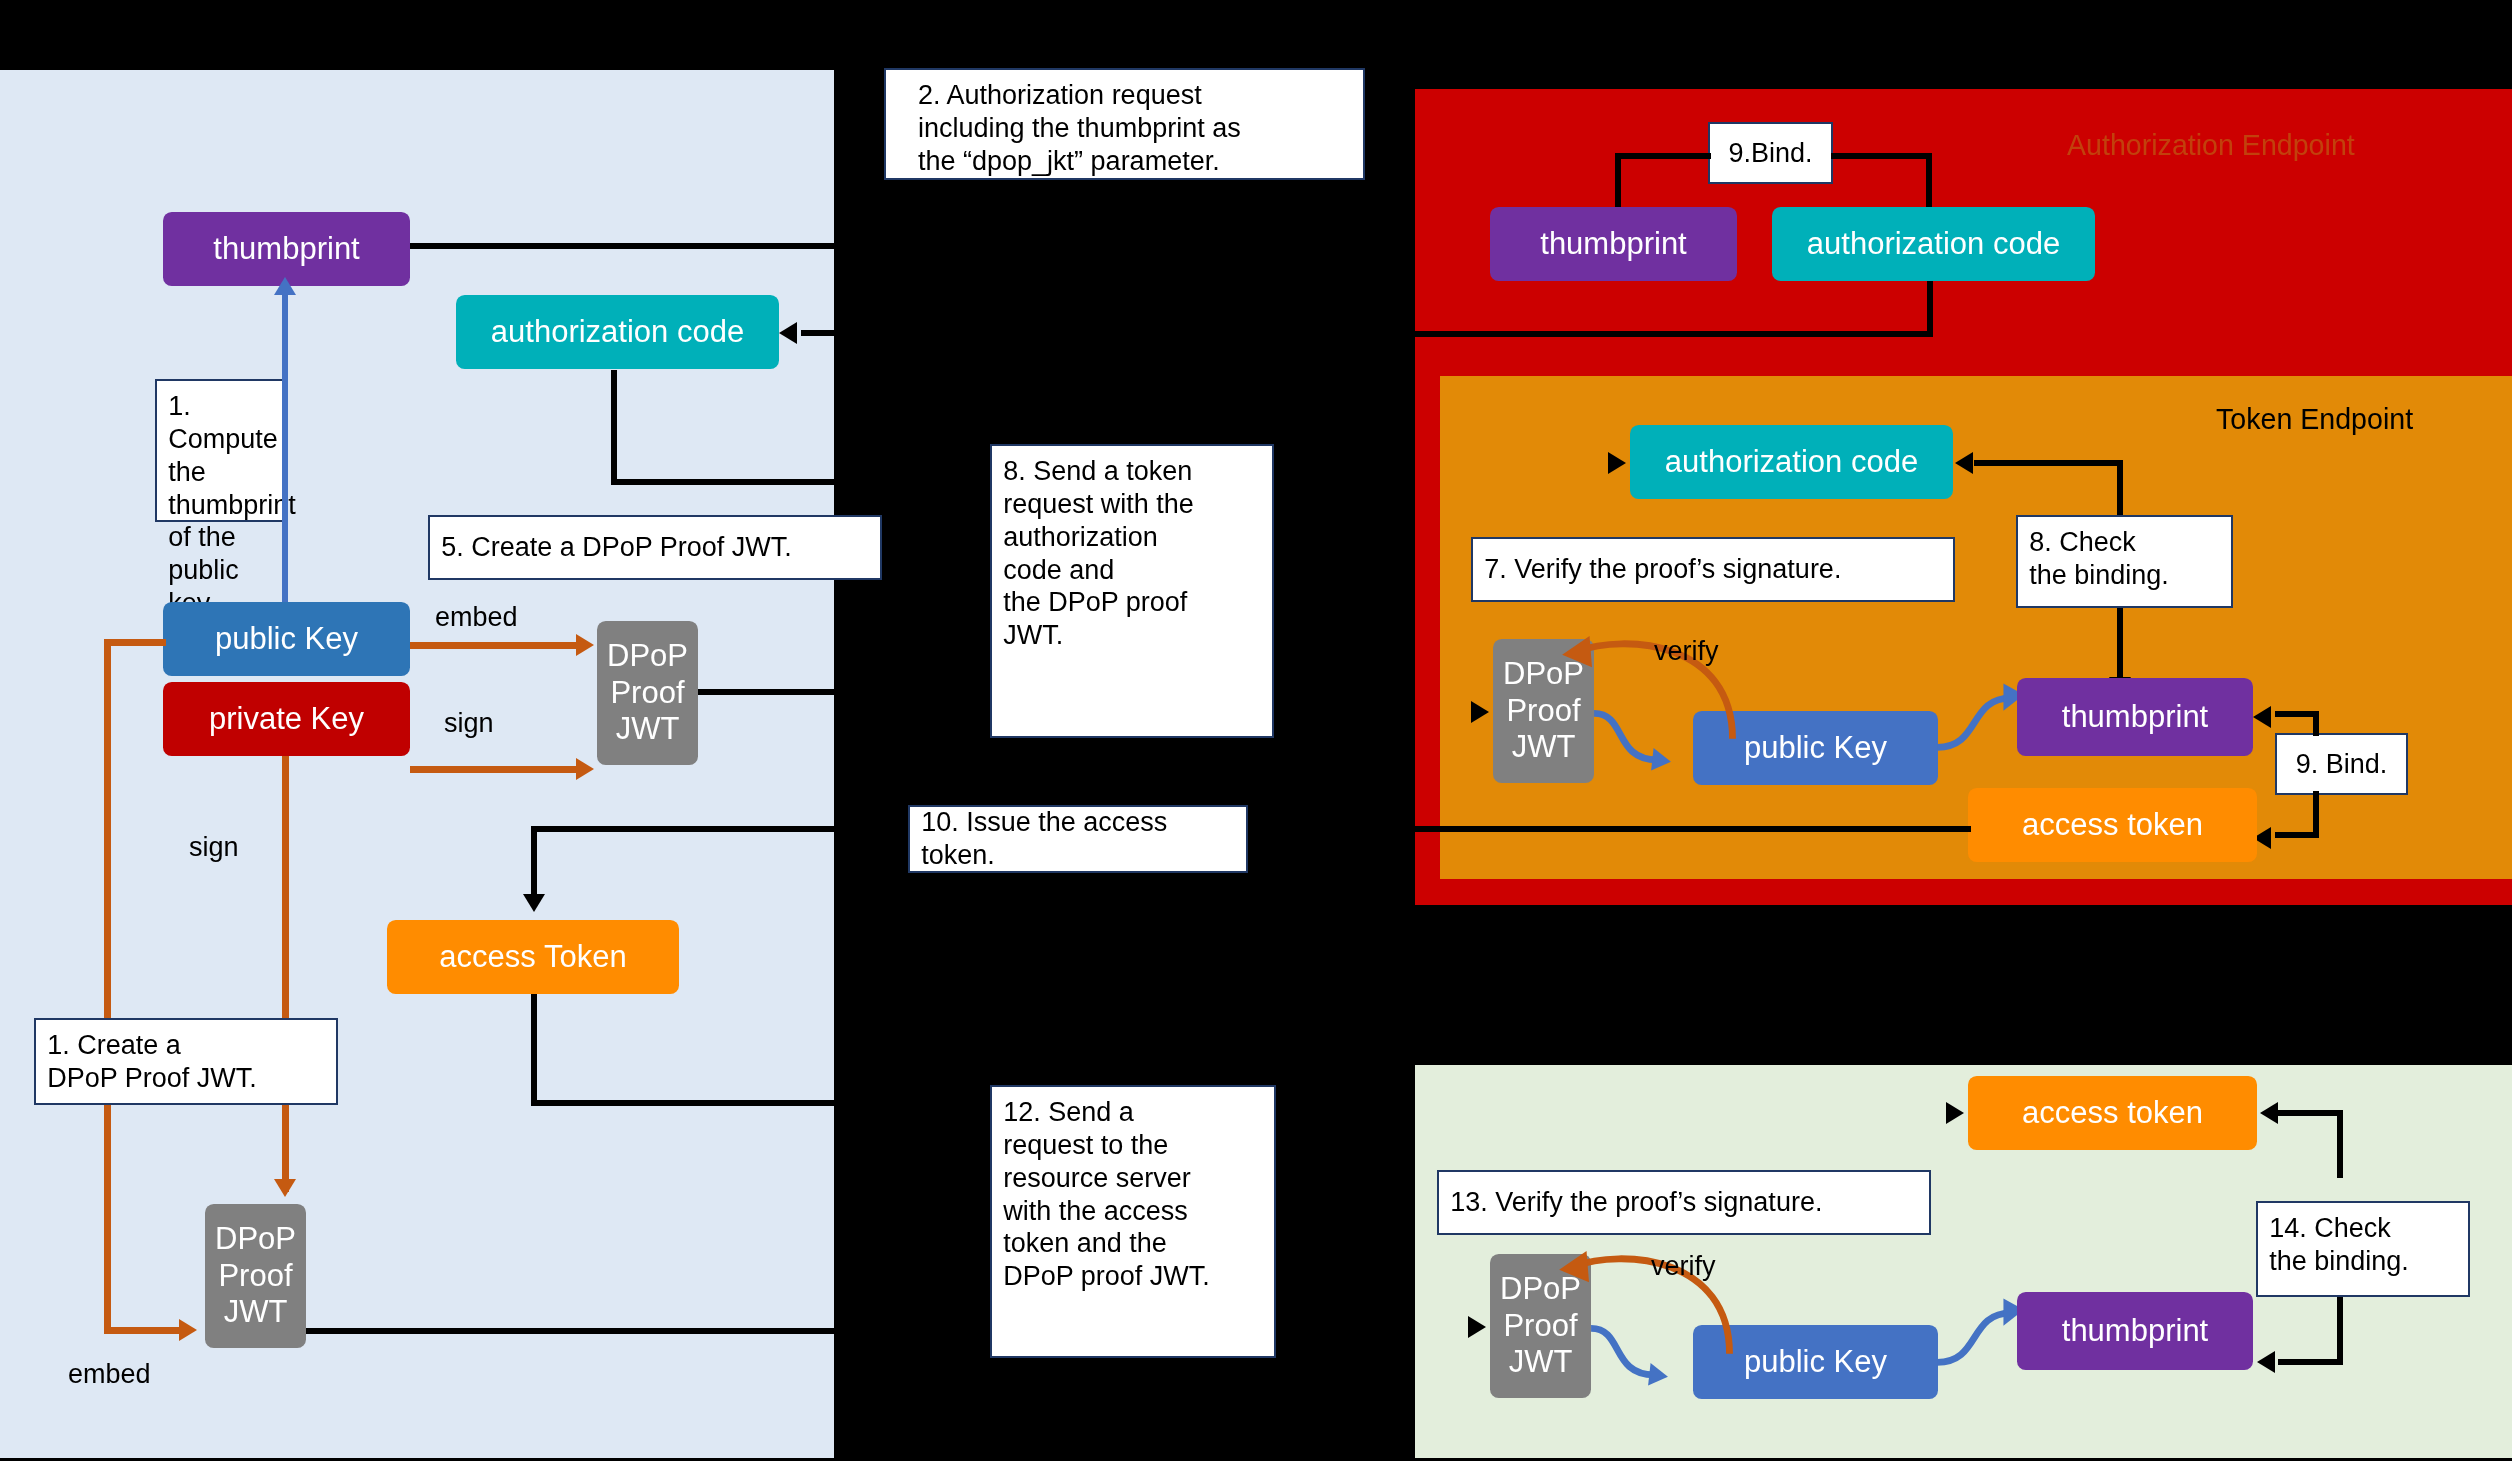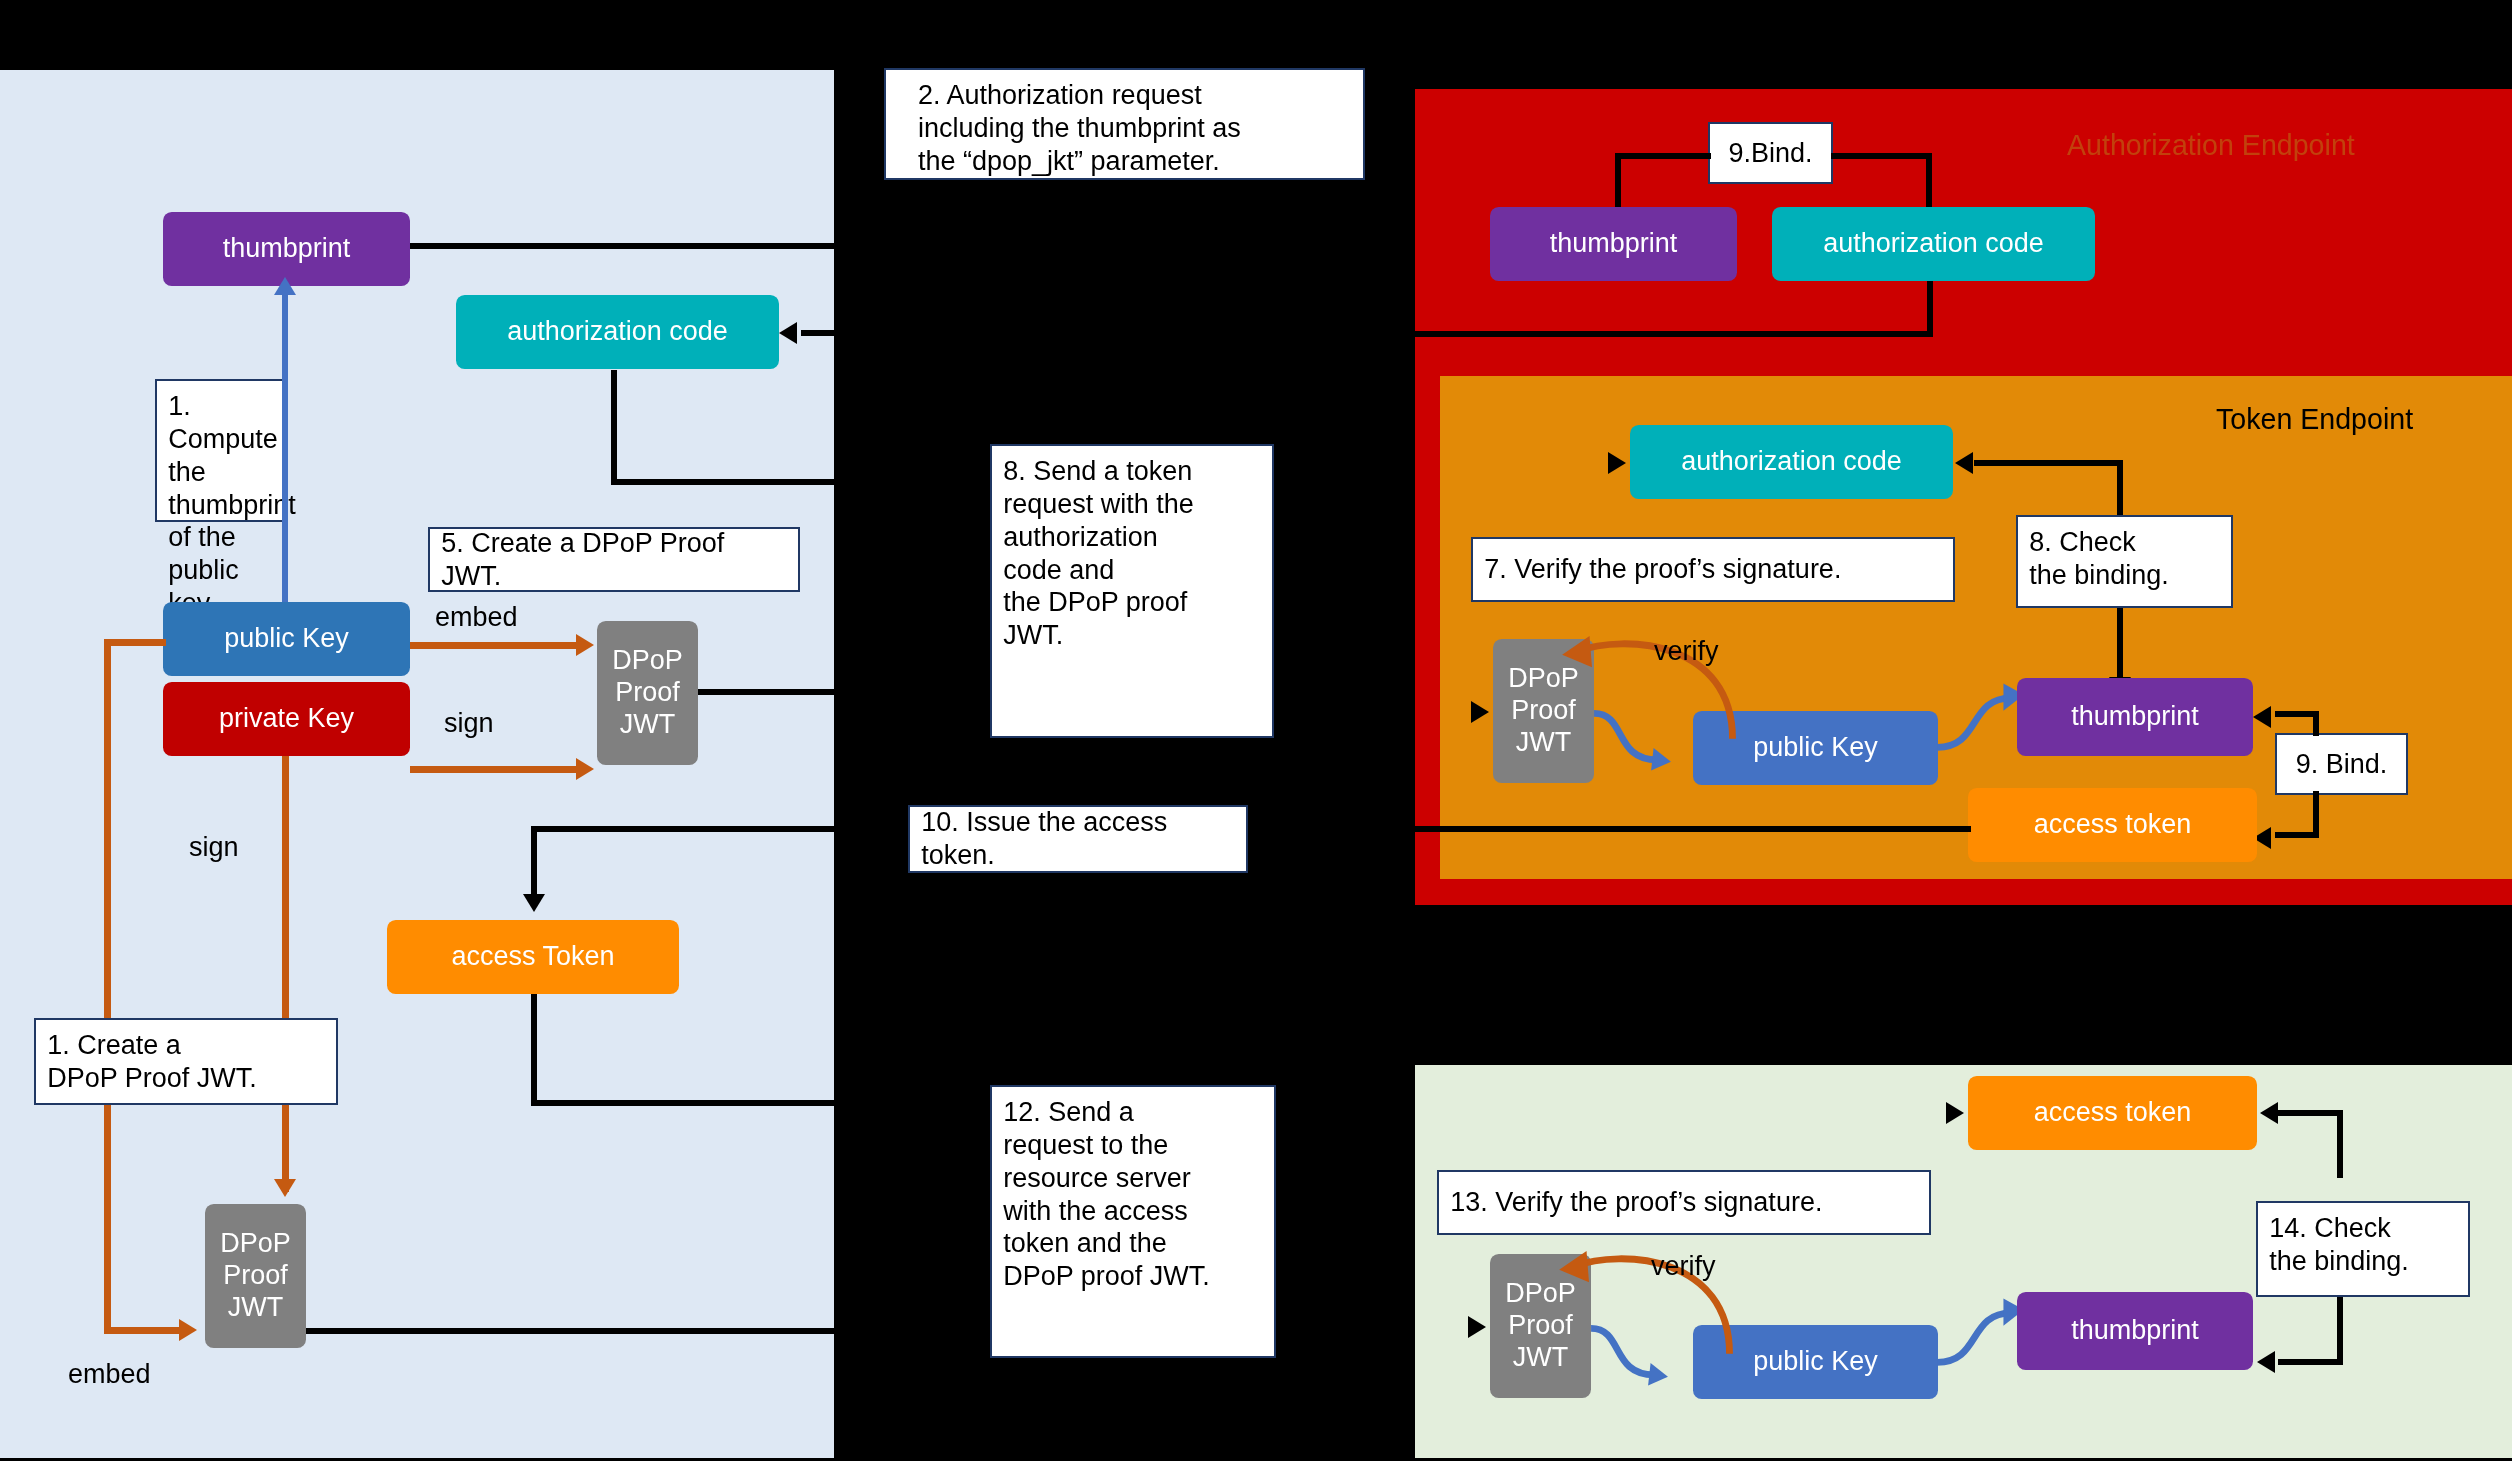--- a/index.html
+++ b/index.html
@@ -25,21 +25,21 @@
   }
   .panel-title.on-red{color:#c2410c;}
 
   
   .node{
     position:absolute;
     border-radius:8.7px;
     color:#ffffff;
     display:flex;align-items:center;justify-content:center;
     text-align:center;
-    font-size:27px;
+    font-size:31px;
     line-height:1.18;
     box-sizing:border-box;
     padding:2.5px 6.2px;
   }
   .node.purple{background:#7030A0;}
   .node.teal{background:#00B0B9;}
   .node.kblue{background:#2E75B6;}
   .node.kred{background:#C00000;}
   .node.gray{background:#808080;}
   .node.orangebox{background:#FF8C00;}
@@ -112,21 +112,21 @@
   <div class="note" style="left:155px;top:379px;width:130px;height:143px;white-space:pre-line;">
     <span>1. Compute
 the thumbprint
 of the public
 key.</span>
   </div>
 
   <div class="ln blue" style="left:282px;top:290px;width:5.6px;height:323px;"></div>
   <div class="arrowhead ah-up bl" style="left:274px;top:277px;"></div>
 
-  <div class="note center" style="left:428px;top:515px;width:372px;height:65px;margin-top:12px;">
+  <div class="note center" style="left:428px;top:515px;width:454px;height:65px;">
     <span>5. Create a DPoP Proof JWT.</span>
   </div>
 
   <div class="node kblue" style="left:163px;top:602px;width:247px;height:74px;">
     <span>public Key</span>
   </div>
 
   <div class="node kred" style="left:163px;top:682px;width:247px;height:74px;">
     <span>private Key</span>
   </div>

